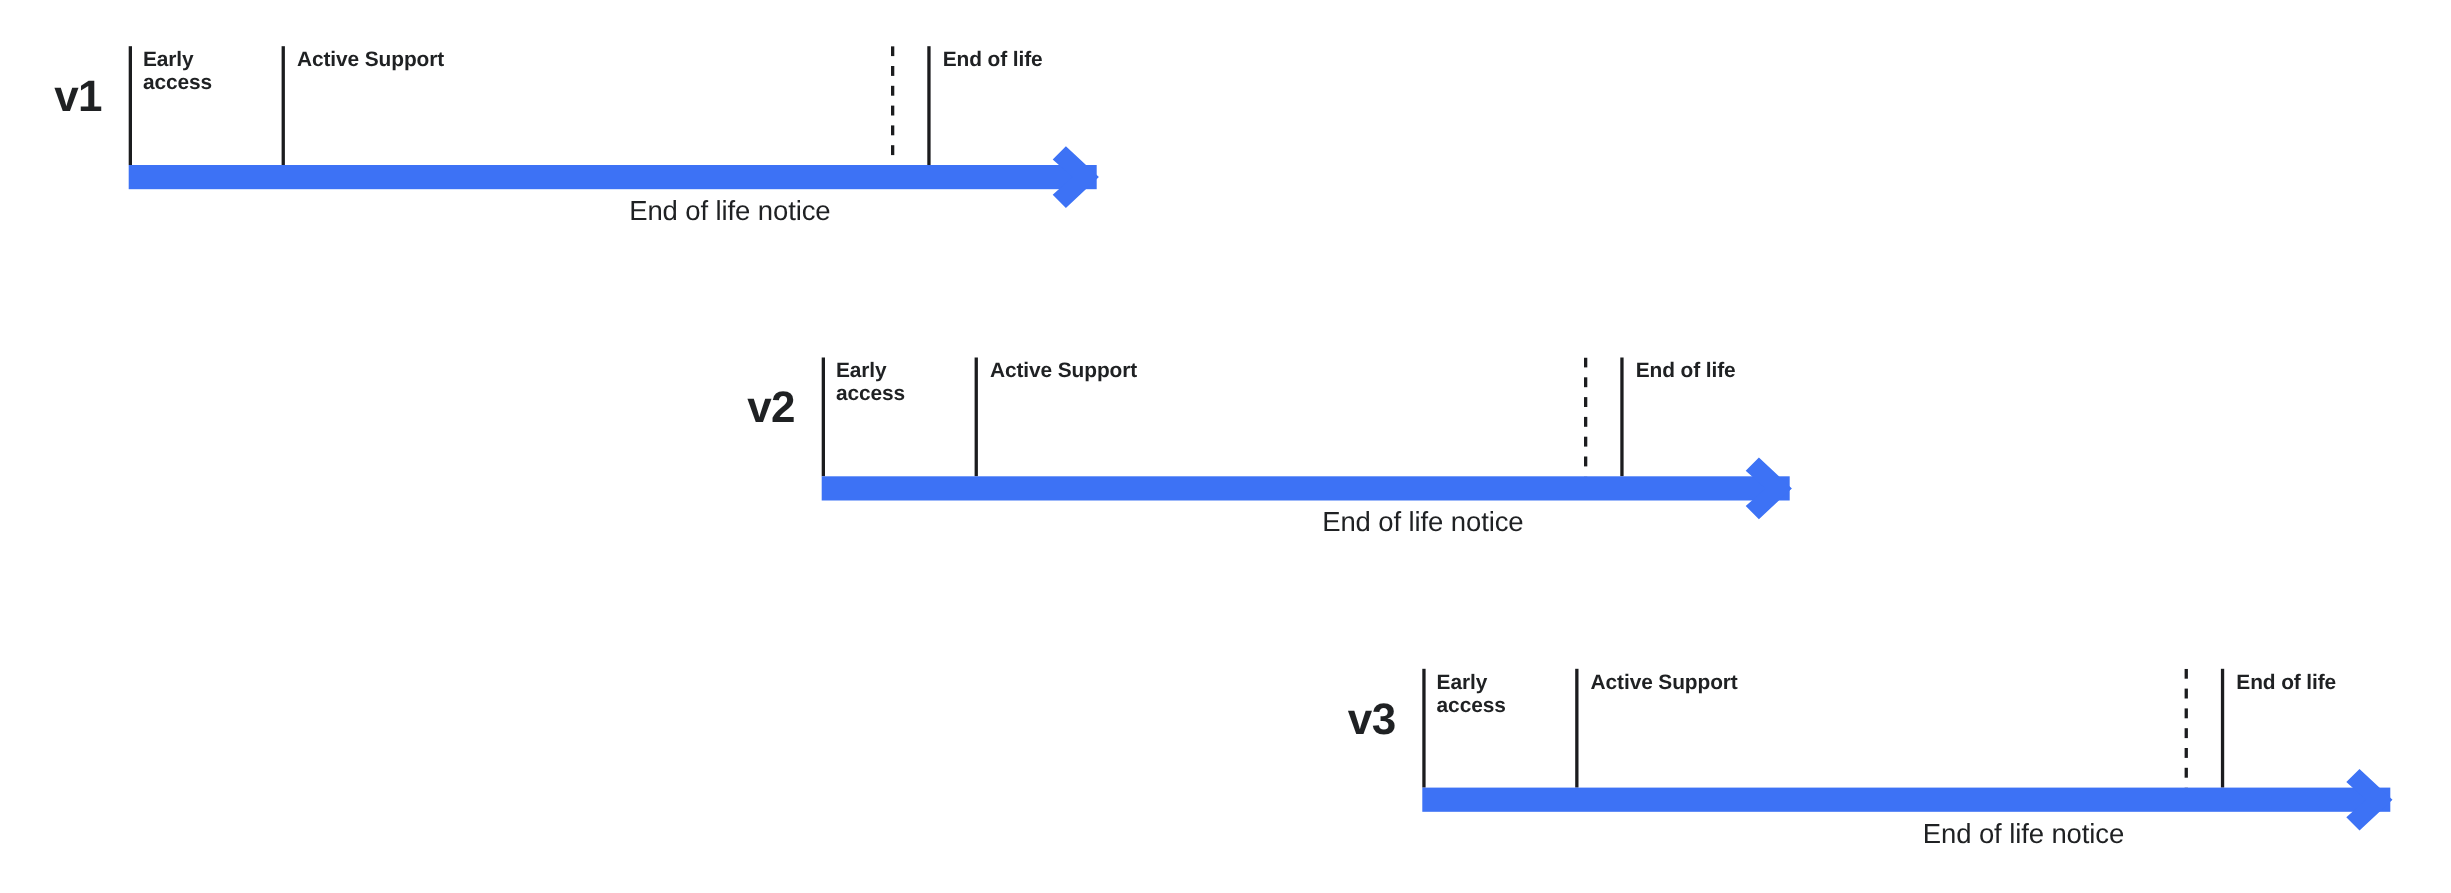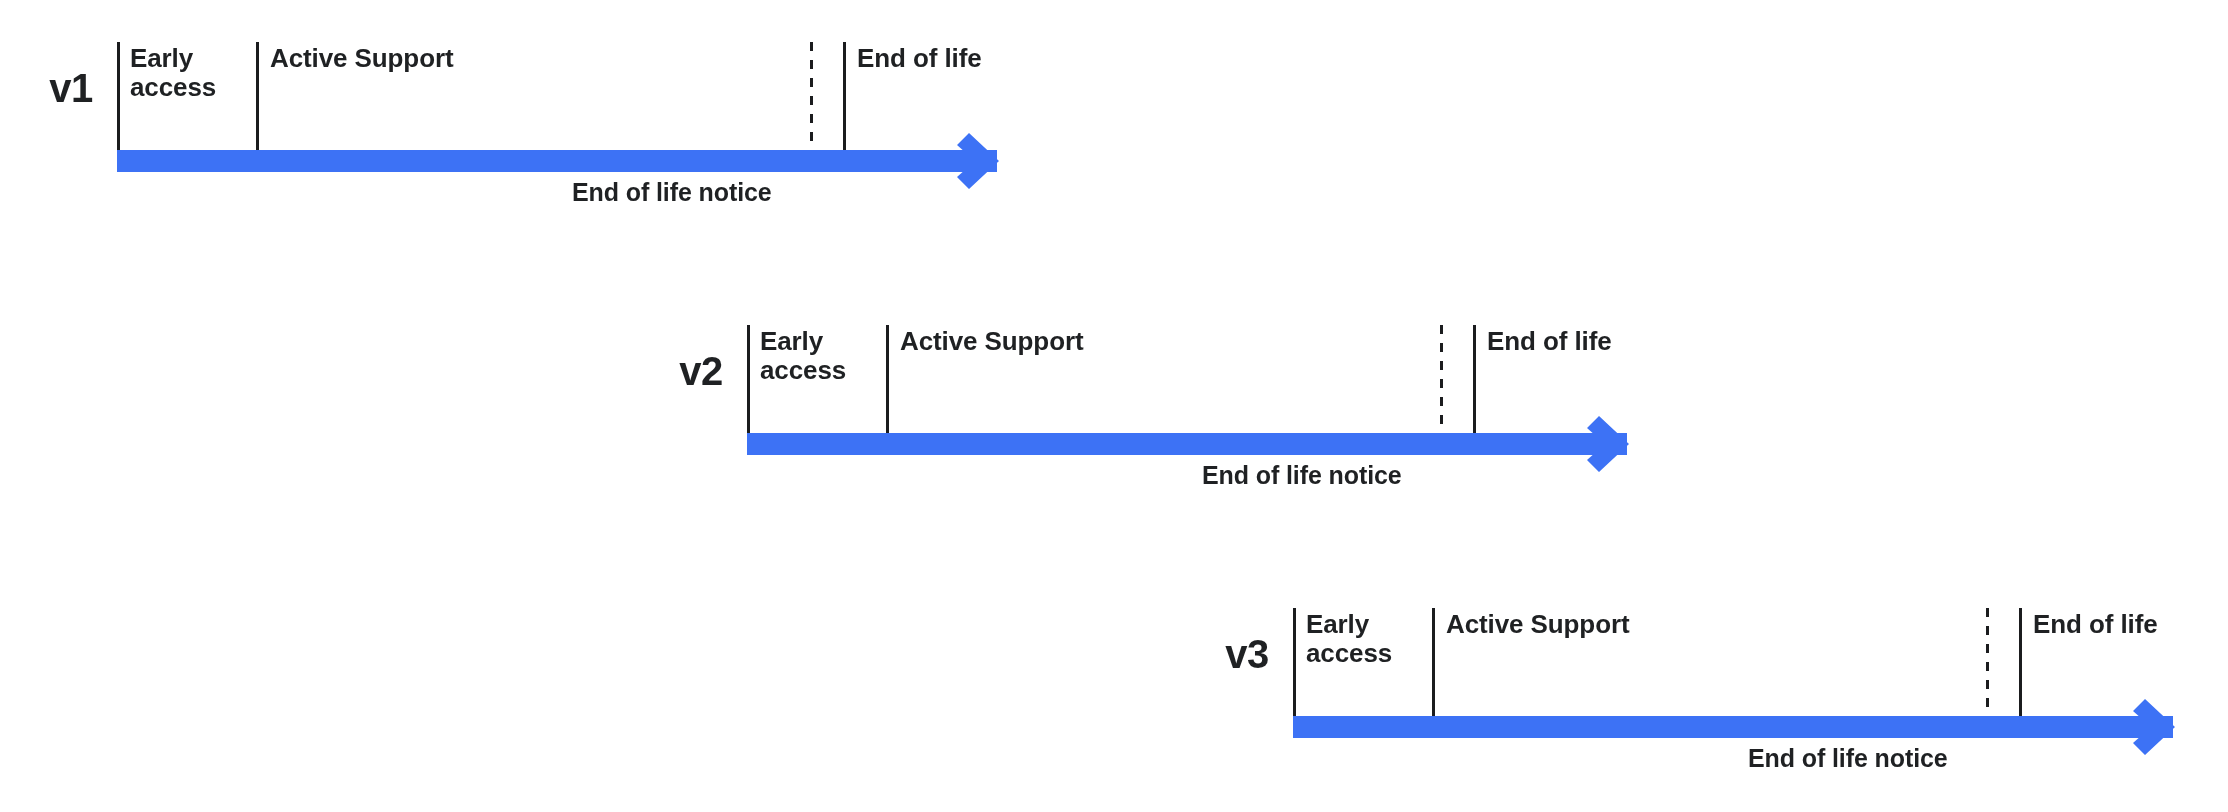--- a/index.html
+++ b/index.html
@@ -60,21 +60,21 @@
     height: 108px;
     background-image: linear-gradient(to bottom, #1b1c1e 0 9px, rgba(0,0,0,0) 9px 18px);
     background-size: 3px 18px;
     background-repeat: repeat-y;
   }
 
   
   .phase-label {
     position: absolute;
     top: 24px;
-    font-size: 26px;
+    font-size: 19px;
     font-weight: 700;
     line-height: 1.12;
     color: #1f2123;
     white-space: pre-line;
     letter-spacing: -0.1px;
   }
 
   
   .bar {
     position: absolute;
@@ -96,21 +96,21 @@
     width: 68px;
     height: 68px;
   }
   .arrow-head svg { display: block; width: 68px; height: 68px; }
 
   
   .notice-label {
     position: absolute;
     top: 158px;
     font-size: 25px;
-    font-weight: 700;
+    font-weight: 400;
     line-height: 1.12;
     color: #1f2123;
     white-space: nowrap;
     letter-spacing: -0.1px;
   }
 </style>
 </head>
 <body>
 
 <div id="canvas">

